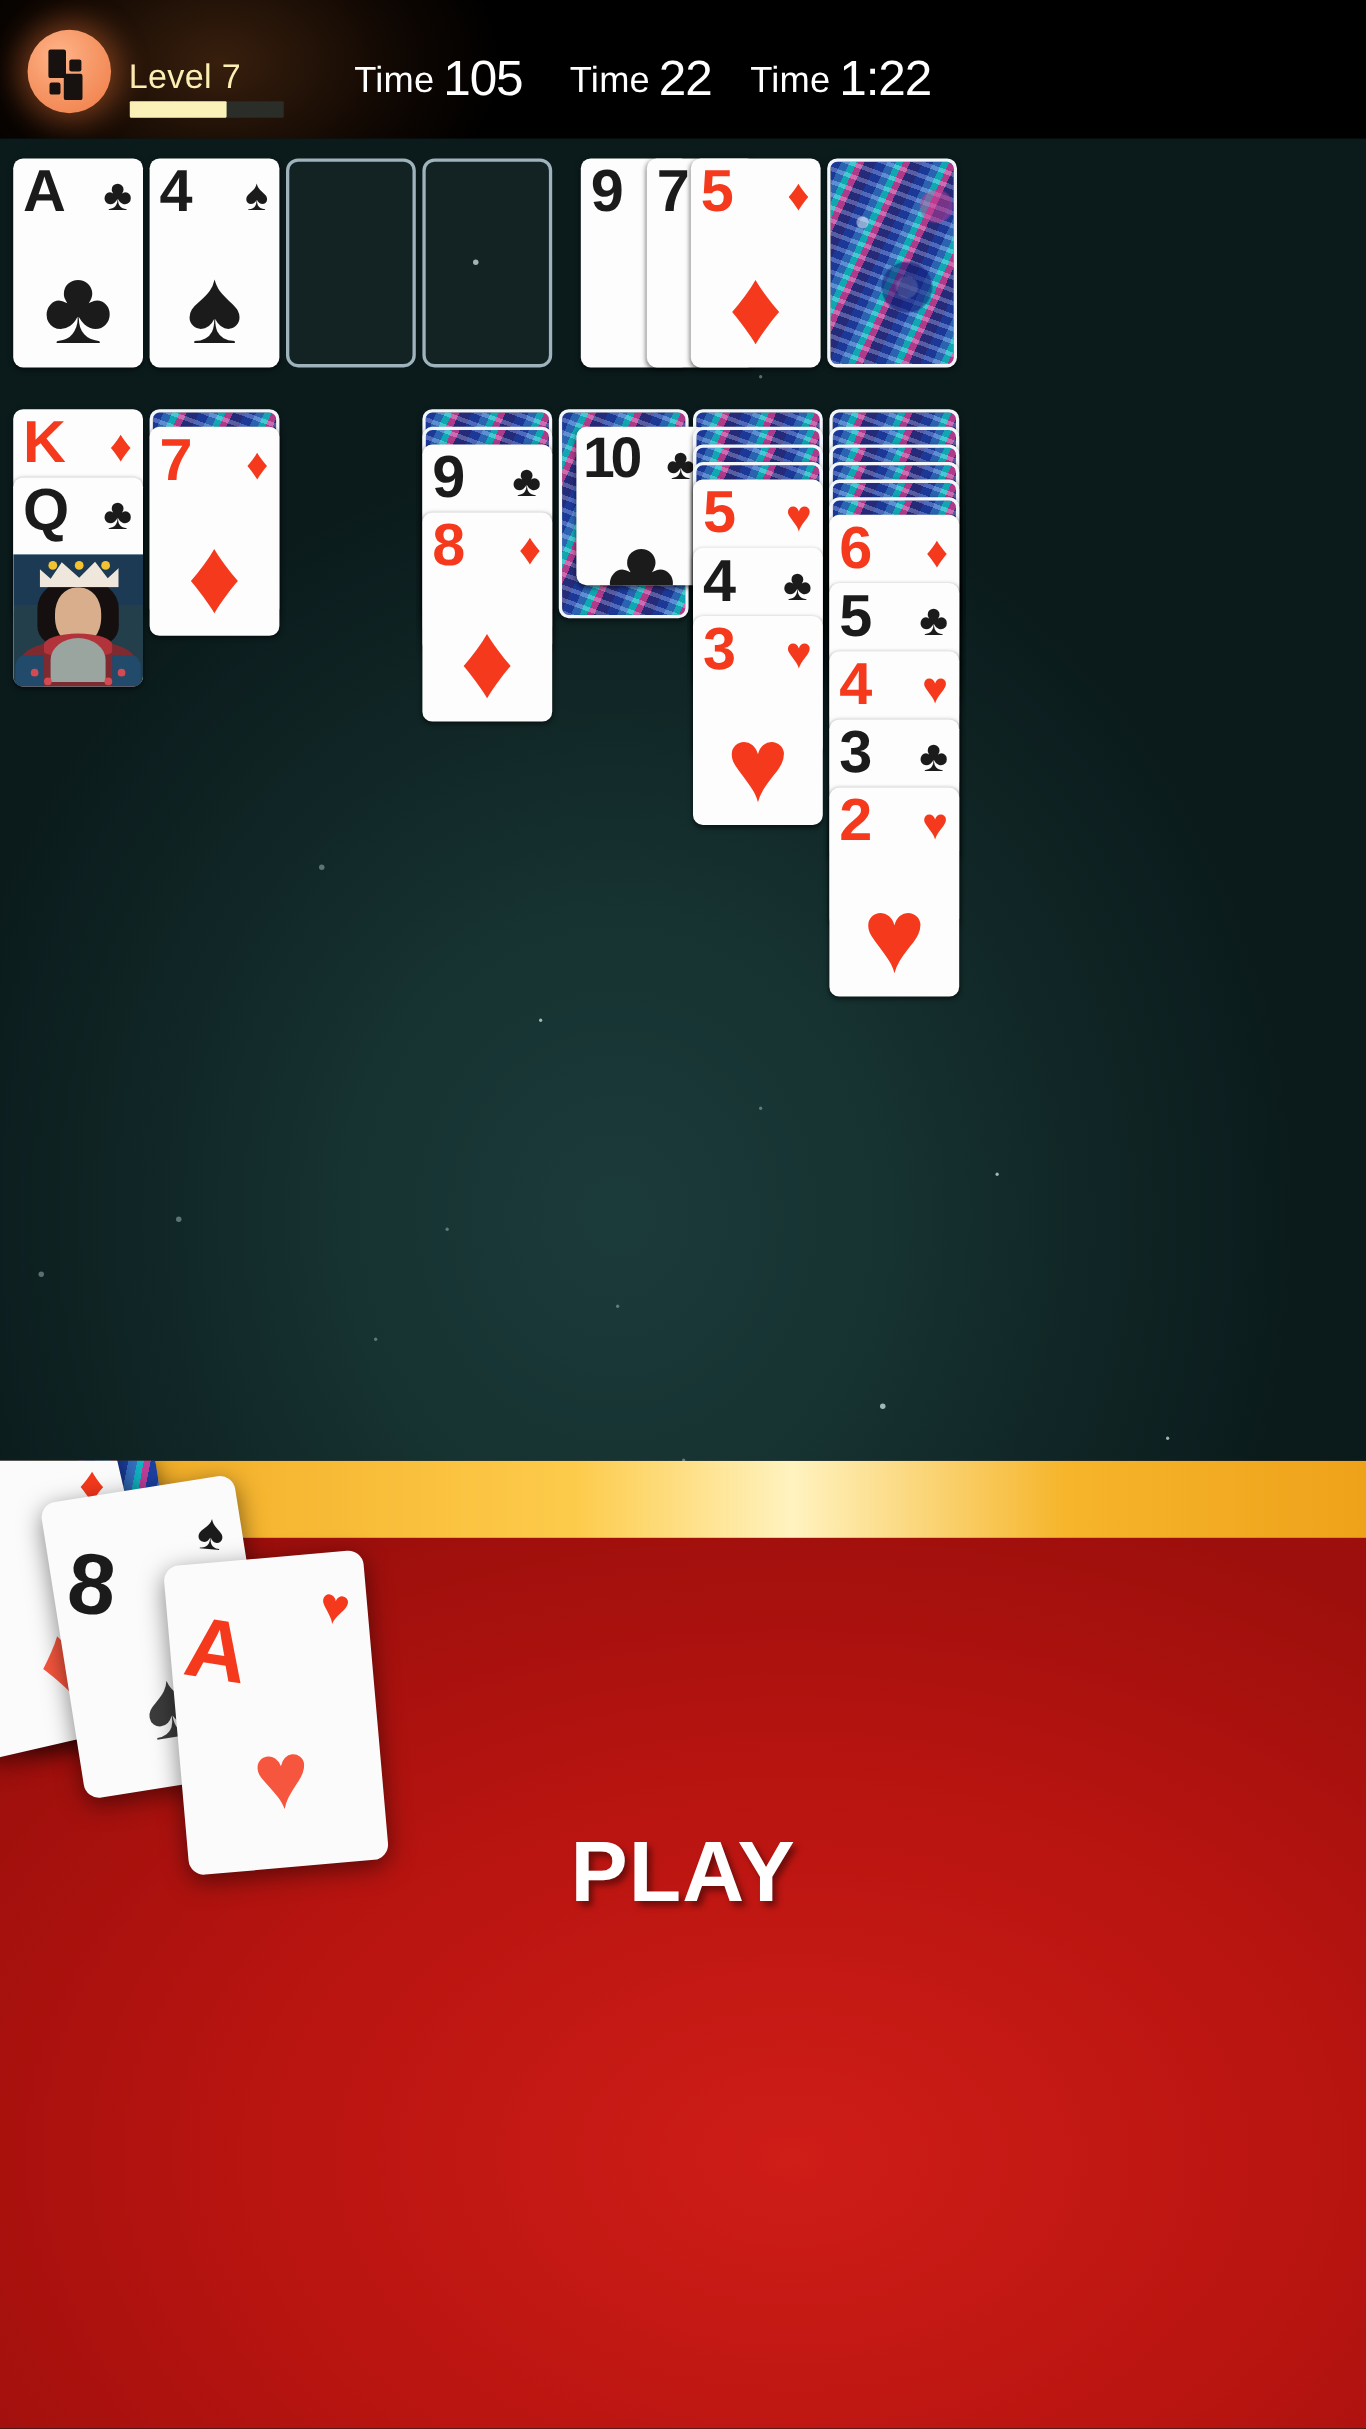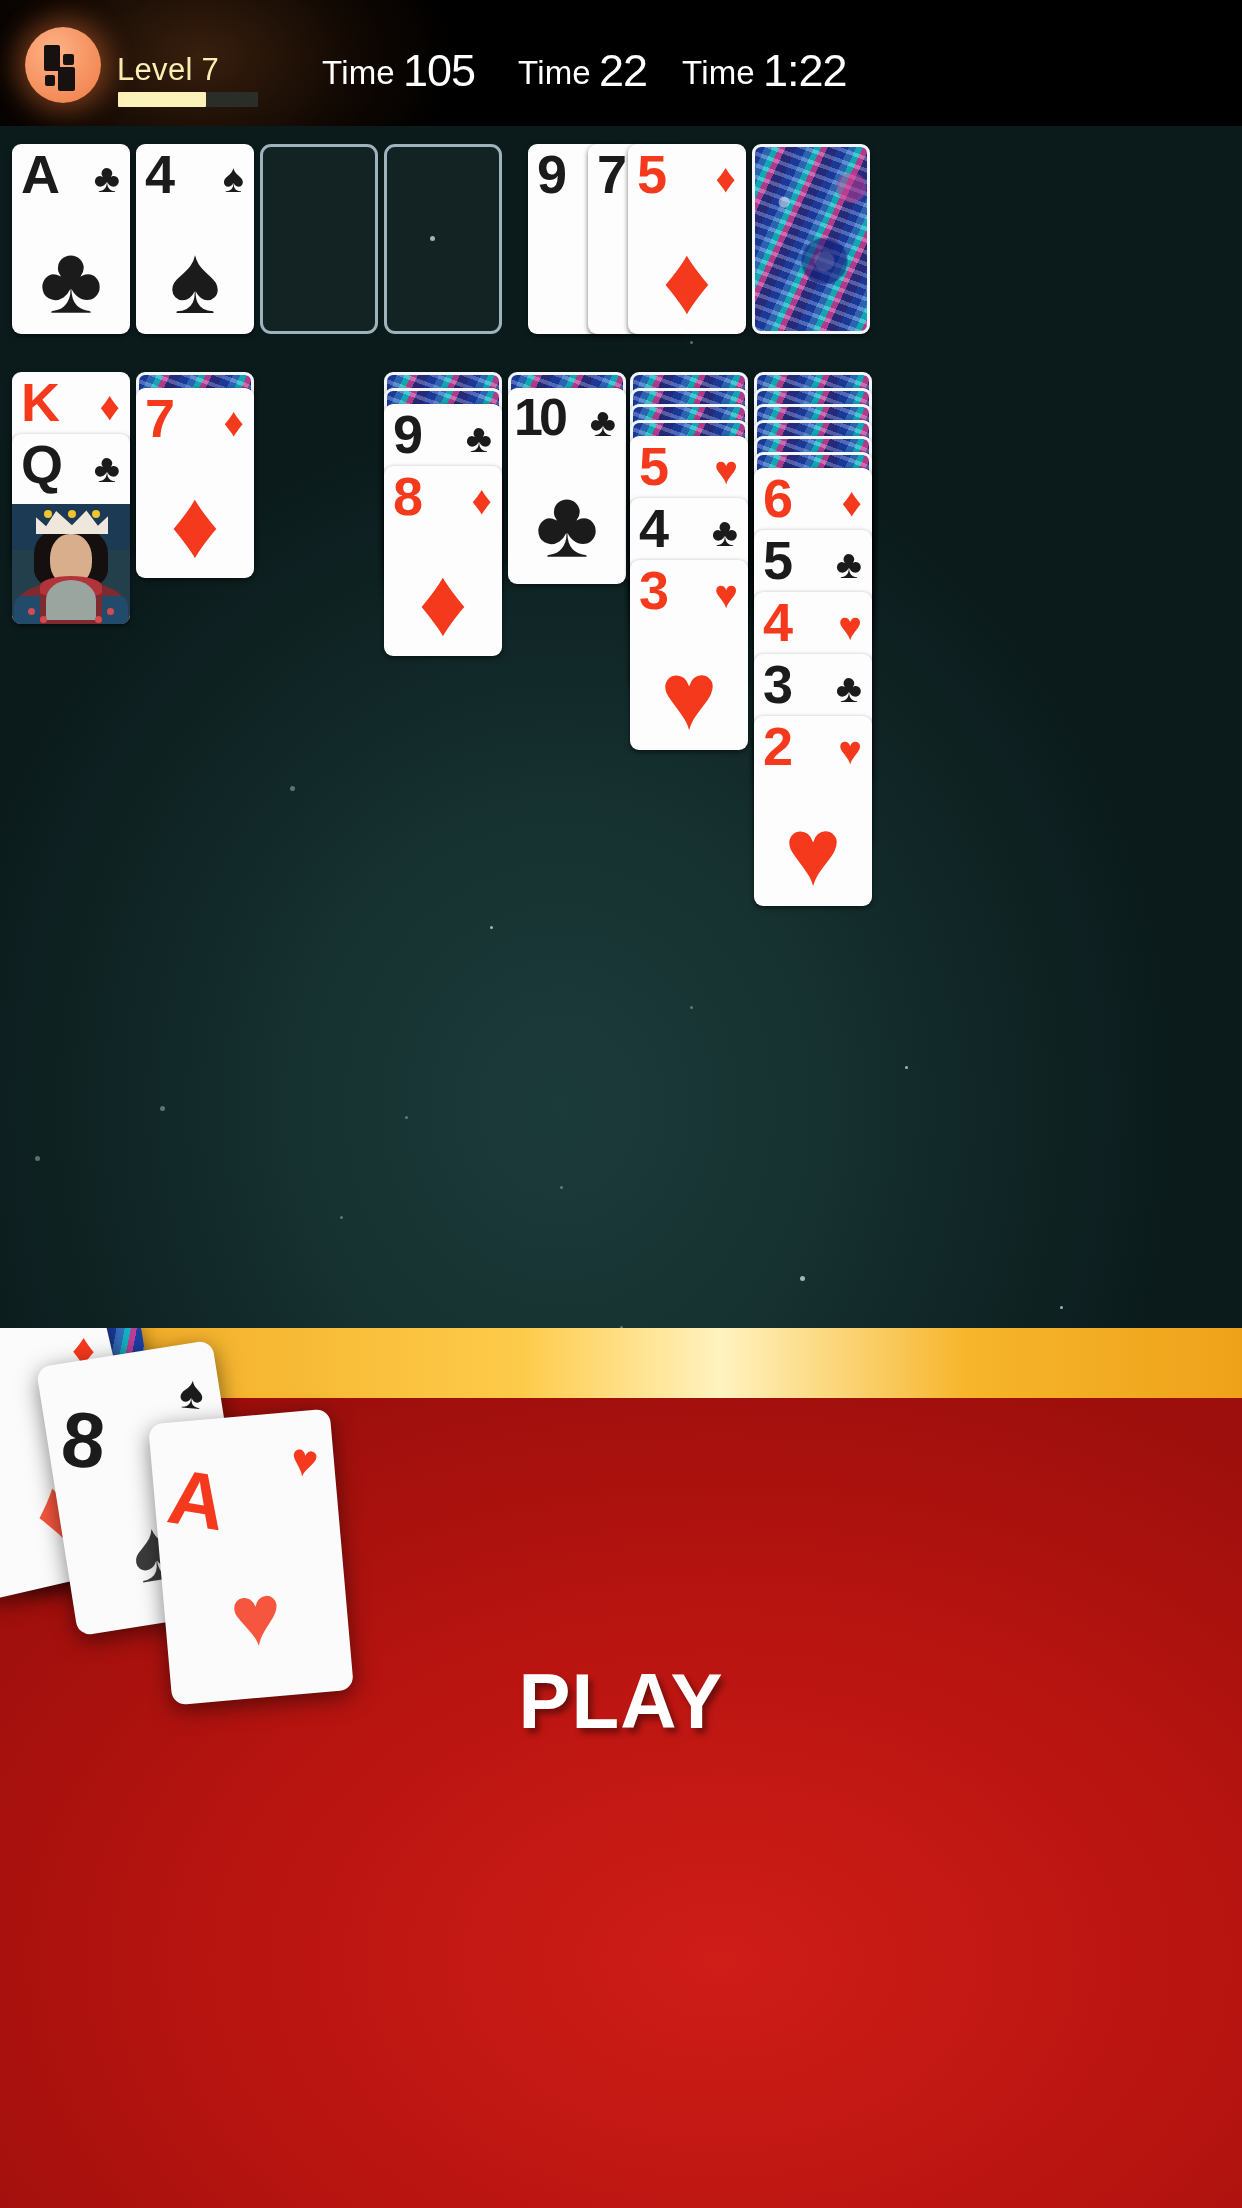--- a/index.html
+++ b/index.html
@@ -253,21 +253,21 @@
       <div class="card" style="left: 384px; top: 278px; height: 190px; z-index: 3;">
         <div class="rank black">9</div>
         <div class="corner-suit black">♣</div>
       </div>
       <div class="card" style="left: 384px; top: 340px; height: 190px; z-index: 4;">
         <div class="rank red">8</div>
         <div class="corner-suit red">♦</div>
         <div class="big-suit red">♦</div>
       </div>
       <div class="back" style="left: 508px; top: 246px; height: 190px; z-index: 1;"></div>
-      <div class="card" style="left: 508px; top: 262px; height: 196px; z-index: 2;">
+      <div class="card" style="left: 524px; top: 262px; height: 144px; z-index: 2;">
         <div class="rank black ten">10</div>
         <div class="corner-suit black">♣</div>
         <div class="big-suit black">♣</div>
       </div>
       <div class="back" style="left: 630px; top: 246px; height: 190px; z-index: 1;"></div>
       <div class="back" style="left: 630px; top: 262px; height: 190px; z-index: 2;"></div>
       <div class="back" style="left: 630px; top: 278px; height: 190px; z-index: 3;"></div>
       <div class="back" style="left: 630px; top: 294px; height: 190px; z-index: 4;"></div>
       <div class="card" style="left: 630px; top: 310px; height: 190px; z-index: 5;">
         <div class="rank red">5</div>

